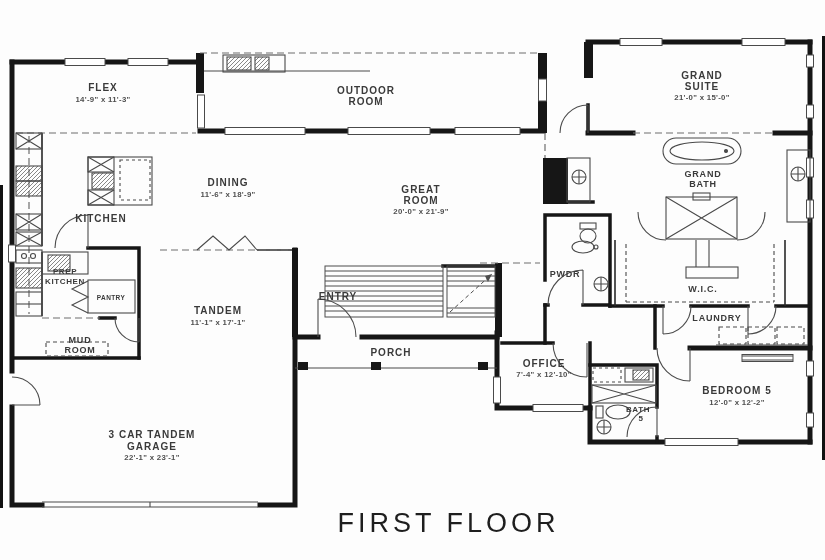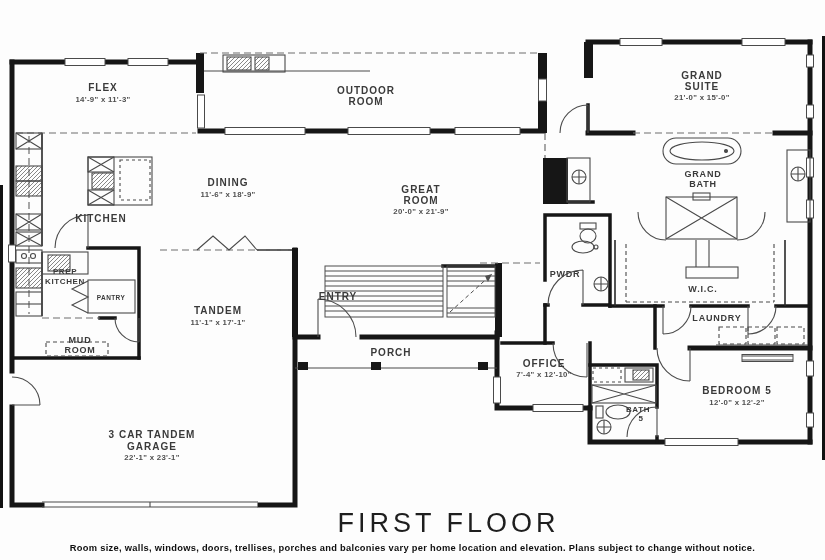--- a/index.html
+++ b/index.html
@@ -329,15 +329,14 @@
 
       <text class="rl s8" x="638" y="412">BATH</text>
       <text class="rl s8" x="641" y="421">5</text>
 
       <text class="rl" x="737" y="394">BEDROOM 5</text>
       <text class="dim" x="737" y="405">12'-0" x 12'-2"</text>
     </g>
   </svg>
 
   <div class="floor-label">FIRST FLOOR</div>
-  <div class="disclaimer">Room size, walls, windows, doors, trellises, porches and balconies vary per home location and elevation. Plans subject to change without notice.</div>
 
 </div>
 
 </body></html>

